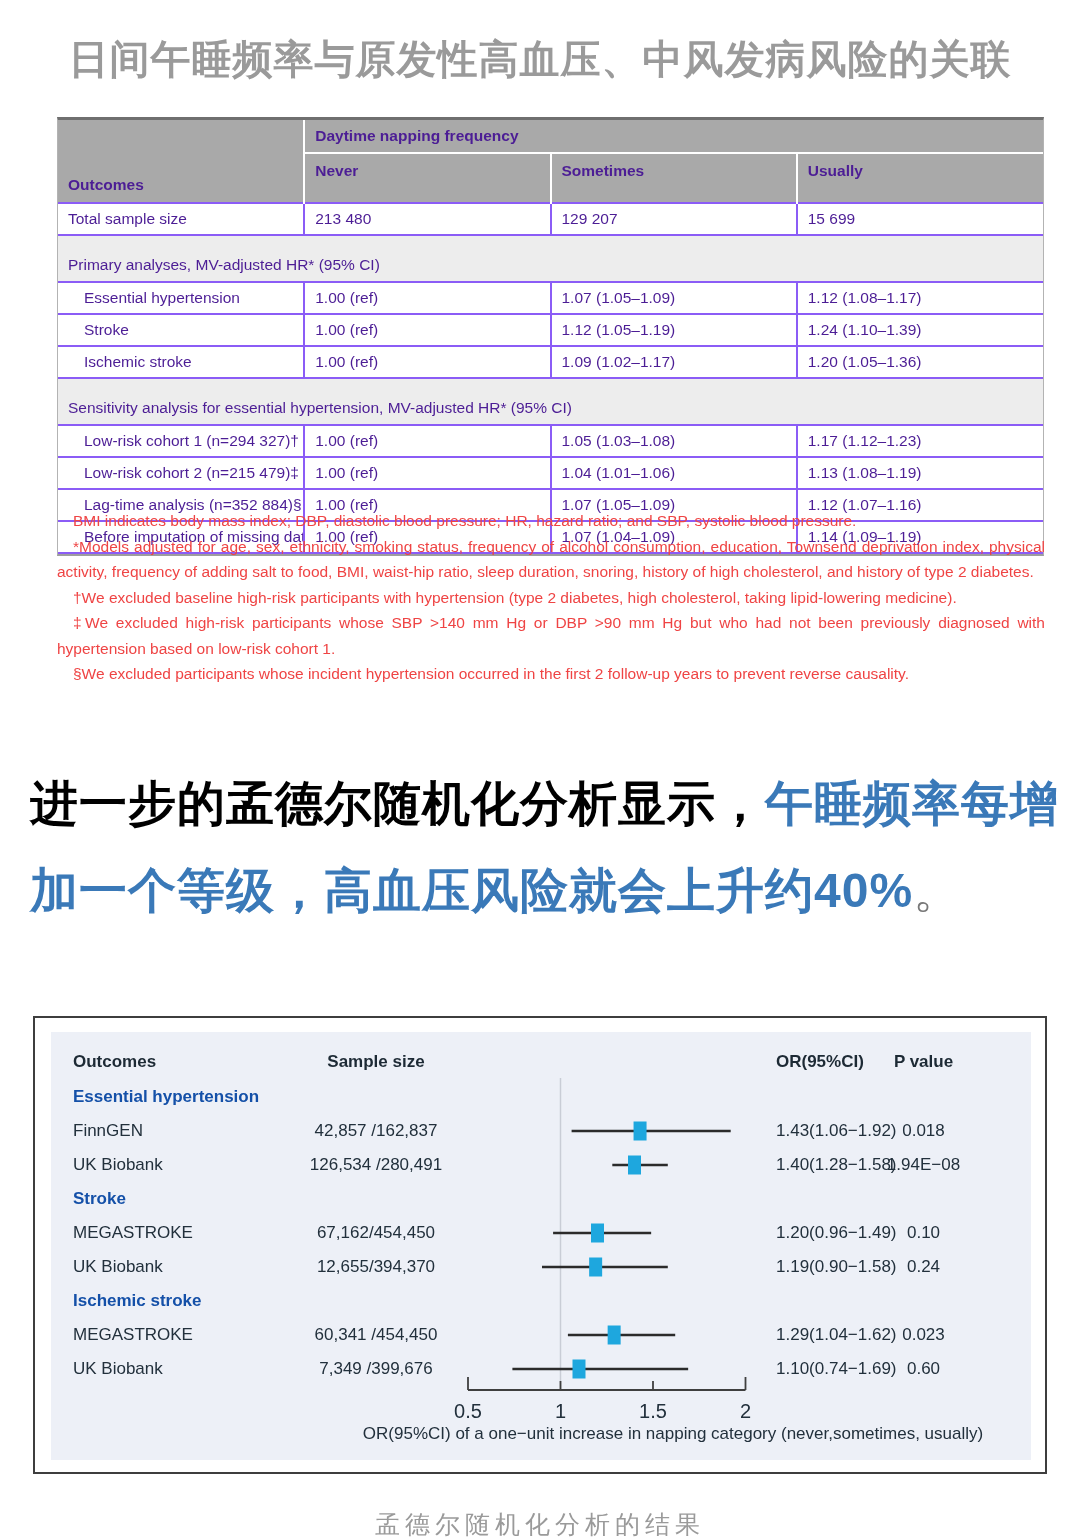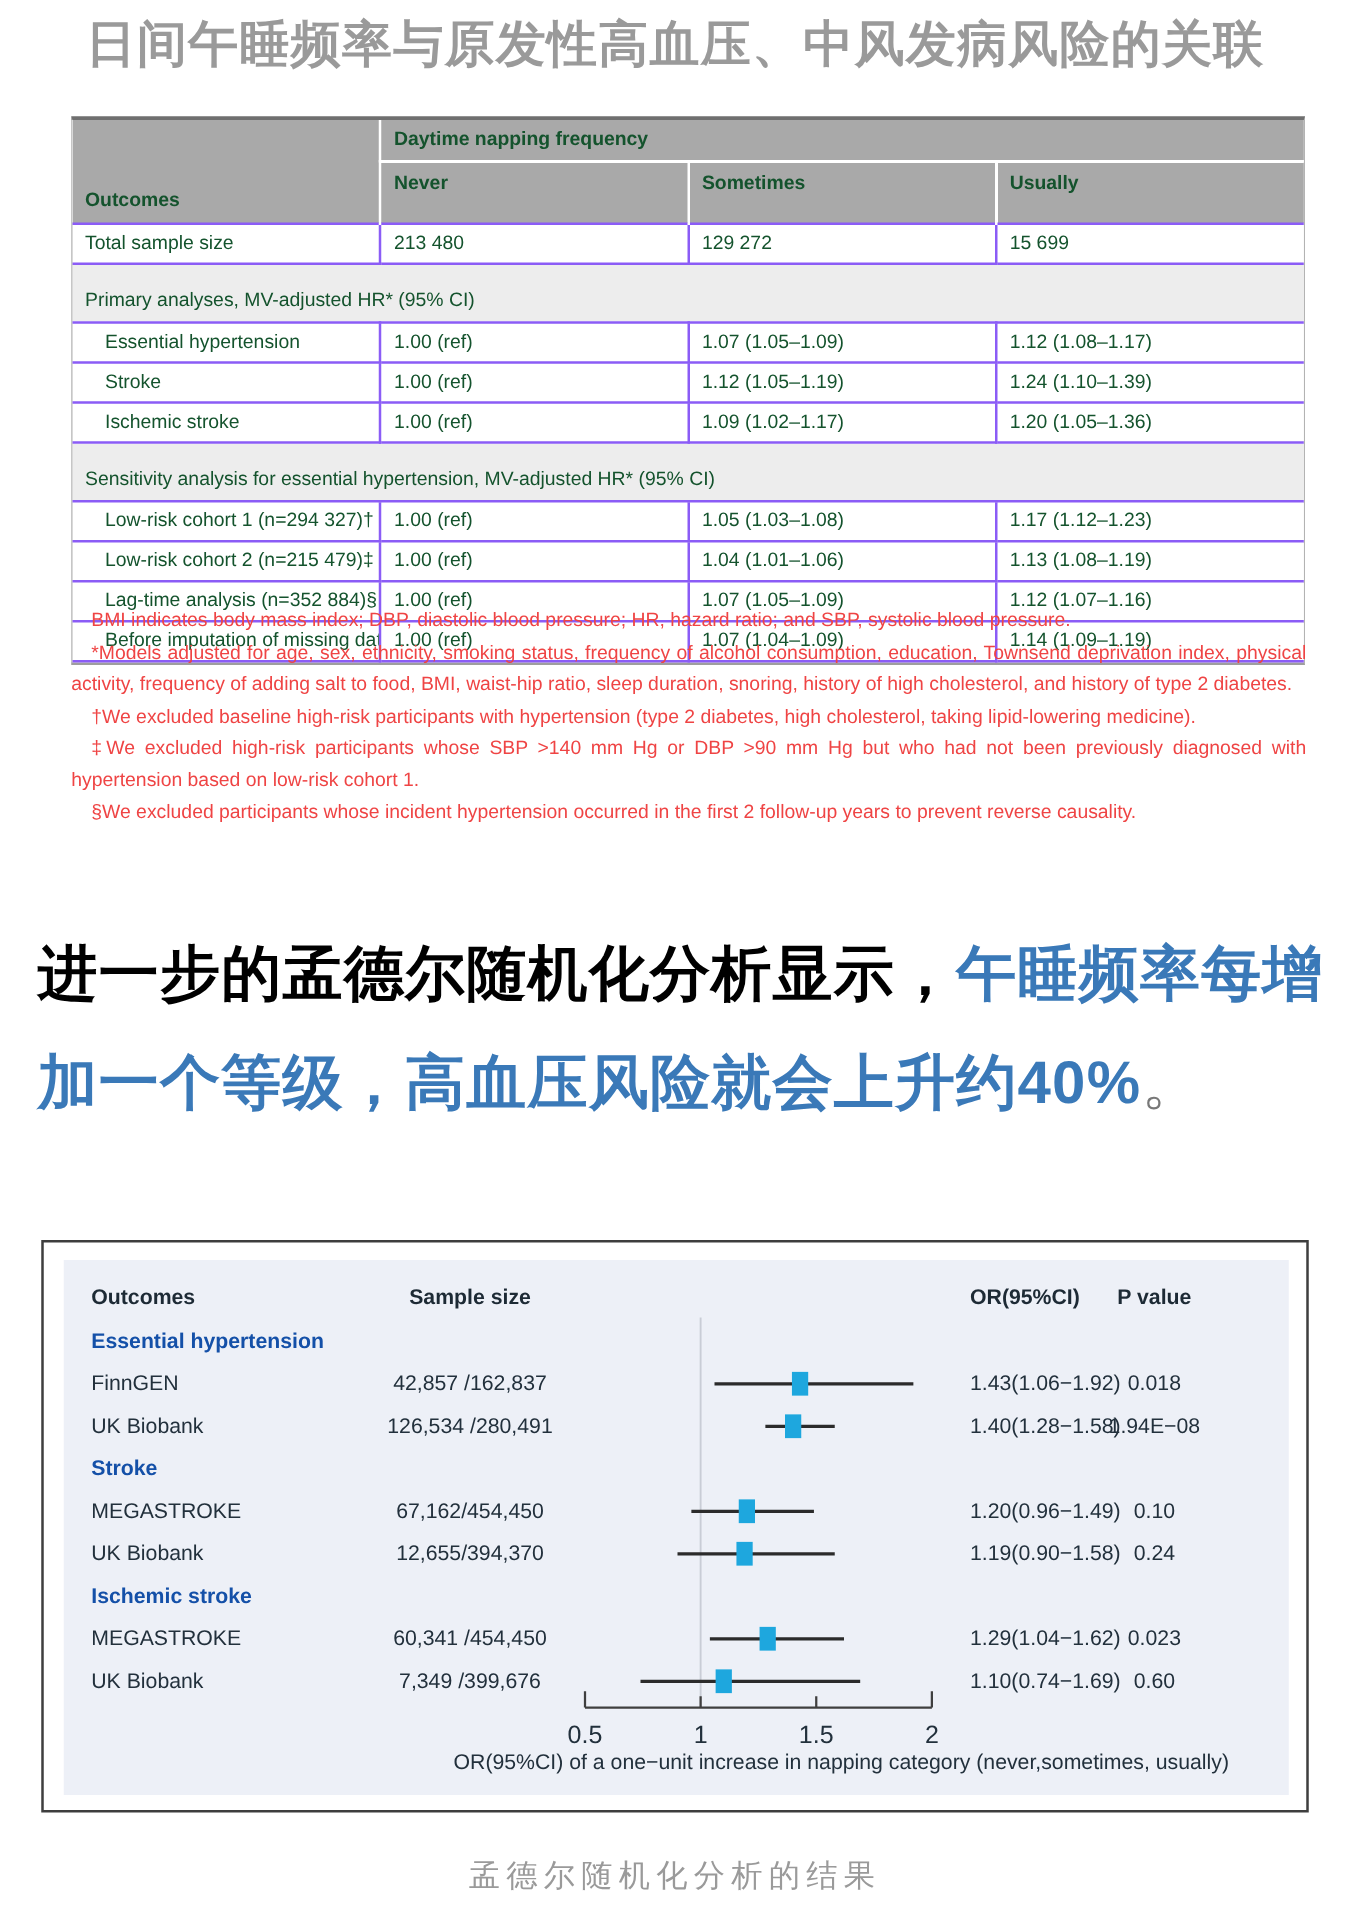--- a/index.html
+++ b/index.html
@@ -1,39 +1,39 @@
 <!DOCTYPE html>
 <html><head>
 <meta charset="utf-8">
 <style>
   * { margin:0; padding:0; box-sizing:border-box; }
   html,body { background:#ffffff; }
   body {
     width:1080px; height:1539px; position:relative; overflow:hidden;
     font-family:"Liberation Sans","DejaVu Sans",sans-serif; color:#1f1f1f;
   }
-  .page { position:absolute; inset:0; }
+  .page { position:absolute; inset:0;margin-top:24px; }
 
   
   .page-title {
     position:absolute; top:8px; left:0; width:100%; text-align:center;
     font-size:40px; font-weight:700; letter-spacing:1px; color:#9a9a9a;
     font-family:"Liberation Sans","DejaVu Sans",sans-serif;
   }
 
   
   .tbl-wrap {
     position:absolute; top:93px; left:57px; width:987px;
     border-top:3px solid #6f6f6f; border-bottom:2px solid #9e9e9e;
     border-left:1px solid #b3b3b3; border-right:1px solid #b3b3b3;
   }
   table.outcomes { border-collapse:collapse; width:100%; table-layout:fixed; }
   table.outcomes th, table.outcomes td {
     font-size:15.5px; line-height:18px; padding:6px 10px; text-align:left;
-    color:#14532d; overflow:hidden; white-space:nowrap;
+    color:#4c1d95; overflow:hidden; white-space:nowrap;
   }
   table.outcomes th {
     background:#a9a9a9; font-weight:700;
     border-left:2px solid #fff; border-right:2px solid #fff; border-bottom:2px solid #fff;
   }
   table.outcomes th.first { border-left:none; }
   table.outcomes th.last { border-right:none; }
   table.outcomes th.outcomes-th { vertical-align:bottom; padding-bottom:8px; border-bottom:1px solid #8f8f8f; }
   table.outcomes tr.subhead th { border-bottom:1px solid #8f8f8f; padding-top:8px; padding-bottom:22px; }
   table.outcomes th.group-th { padding-top:7px; padding-bottom:7px; }
@@ -107,21 +107,21 @@
           <tr class="subhead">
             <th>Never</th>
             <th>Sometimes</th>
             <th class="last">Usually</th>
           </tr>
         </thead>
       <tbody>
           <tr class="data">
             <td class="lbl">Total sample size</td>
             <td>213 480</td>
-            <td>129 272</td>
+            <td>129 207</td>
             <td>15 699</td>
           </tr>
           <tr class="section">
             <td colspan="4">Primary analyses, MV-adjusted HR* (95% CI)</td>
           </tr>
           <tr class="data">
             <td class="lbl ind">Essential hypertension</td>
             <td>1.00 (ref)</td>
             <td>1.07 (1.05–1.09)</td>
             <td>1.12 (1.08–1.17)</td>

